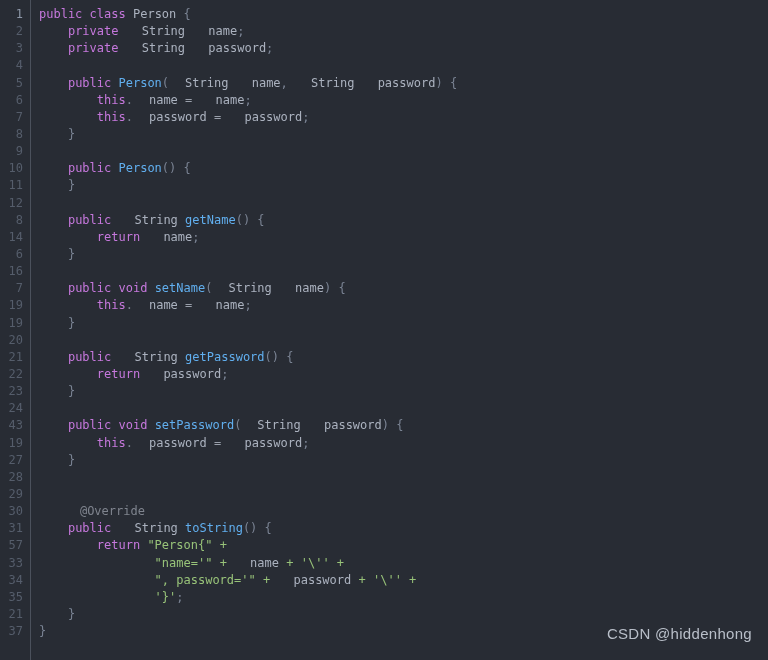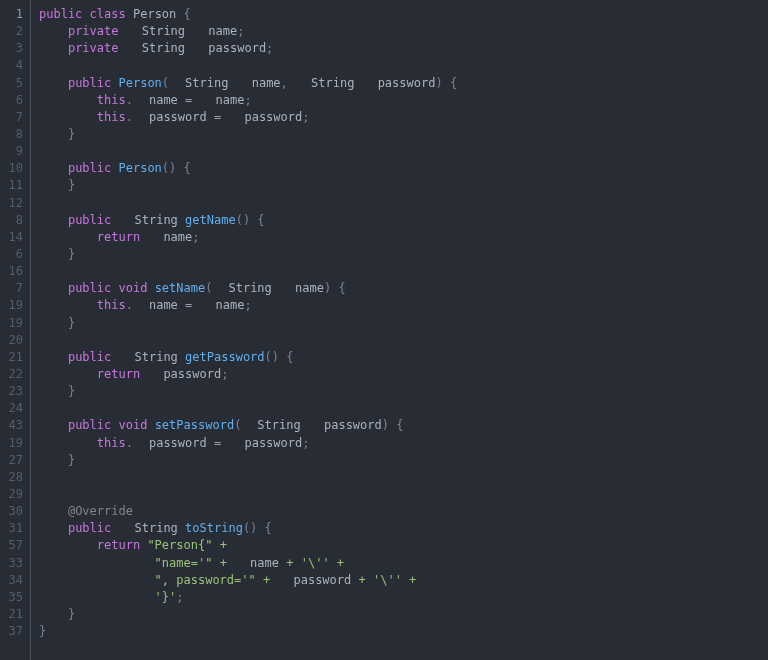--- a/index.html
+++ b/index.html
@@ -74,21 +74,21 @@
   }
 
   
   .t-kw      { color: #c678dd; margin-top: 45px; }   
   .t-type    { color: #abb2bf; margin-left: 16px; }   
   .t-fn      { color: #61afef; }   
   .t-cls     { color: #abb2bf; }   
   .t-str     { color: #98c379; }   
   .t-op      { color: #9aa0ab; }   
   .t-punc    { color: #7b8494; }   
-  .t-ann     { color: #7f848e; }   
+  .t-ann     { color: #7f848e; margin-left: 12px; }   
   .t-plain   { color: #abb2bf; }
 
   
   .watermark {
     position: absolute;
     right: 16px;
     bottom: 18px;
     color: #b9bfc9;
     font-family: "Liberation Sans", "DejaVu Sans", sans-serif;
     font-size: 15px;
@@ -143,14 +143,15 @@
         <span class="ln">21</span>
         <span class="ln">37</span>
       </div>
 
     <div class="rule"></div>
 
     <div class="code"><span class="cl"><span class="t-kw">public</span><span class="t-plain"> </span><span class="t-kw">class</span><span class="t-plain"> </span><span class="t-cls">Person</span><span class="t-plain"> </span><span class="t-punc">{</span></span><span class="cl"><span class="t-plain">    </span><span class="t-kw">private</span><span class="t-plain"> </span><span class="t-type">String</span><span class="t-plain"> </span><span class="t-type">name</span><span class="t-punc">;</span></span><span class="cl"><span class="t-plain">    </span><span class="t-kw">private</span><span class="t-plain"> </span><span class="t-type">String</span><span class="t-plain"> </span><span class="t-type">password</span><span class="t-punc">;</span></span><span class="cl">​</span><span class="cl"><span class="t-plain">    </span><span class="t-kw">public</span><span class="t-plain"> </span><span class="t-fn">Person</span><span class="t-punc">(</span><span class="t-type">String</span><span class="t-plain"> </span><span class="t-type">name</span><span class="t-punc">, </span><span class="t-type">String</span><span class="t-plain"> </span><span class="t-type">password</span><span class="t-punc">)</span><span class="t-plain"> </span><span class="t-punc">{</span></span><span class="cl"><span class="t-plain">        </span><span class="t-kw">this</span><span class="t-punc">.</span><span class="t-type">name</span><span class="t-plain"> </span><span class="t-op">=</span><span class="t-plain"> </span><span class="t-type">name</span><span class="t-punc">;</span></span><span class="cl"><span class="t-plain">        </span><span class="t-kw">this</span><span class="t-punc">.</span><span class="t-type">password</span><span class="t-plain"> </span><span class="t-op">=</span><span class="t-plain"> </span><span class="t-type">password</span><span class="t-punc">;</span></span><span class="cl"><span class="t-plain">    </span><span class="t-punc">}</span></span><span class="cl">​</span><span class="cl"><span class="t-plain">    </span><span class="t-kw">public</span><span class="t-plain"> </span><span class="t-fn">Person</span><span class="t-punc">()</span><span class="t-plain"> </span><span class="t-punc">{</span></span><span class="cl"><span class="t-plain">    </span><span class="t-punc">}</span></span><span class="cl">​</span><span class="cl"><span class="t-plain">    </span><span class="t-kw">public</span><span class="t-plain"> </span><span class="t-type">String</span><span class="t-plain"> </span><span class="t-fn">getName</span><span class="t-punc">()</span><span class="t-plain"> </span><span class="t-punc">{</span></span><span class="cl"><span class="t-plain">        </span><span class="t-kw">return</span><span class="t-plain"> </span><span class="t-type">name</span><span class="t-punc">;</span></span><span class="cl"><span class="t-plain">    </span><span class="t-punc">}</span></span><span class="cl">​</span><span class="cl"><span class="t-plain">    </span><span class="t-kw">public</span><span class="t-plain"> </span><span class="t-kw">void</span><span class="t-plain"> </span><span class="t-fn">setName</span><span class="t-punc">(</span><span class="t-type">String</span><span class="t-plain"> </span><span class="t-type">name</span><span class="t-punc">)</span><span class="t-plain"> </span><span class="t-punc">{</span></span><span class="cl"><span class="t-plain">        </span><span class="t-kw">this</span><span class="t-punc">.</span><span class="t-type">name</span><span class="t-plain"> </span><span class="t-op">=</span><span class="t-plain"> </span><span class="t-type">name</span><span class="t-punc">;</span></span><span class="cl"><span class="t-plain">    </span><span class="t-punc">}</span></span><span class="cl">​</span><span class="cl"><span class="t-plain">    </span><span class="t-kw">public</span><span class="t-plain"> </span><span class="t-type">String</span><span class="t-plain"> </span><span class="t-fn">getPassword</span><span class="t-punc">()</span><span class="t-plain"> </span><span class="t-punc">{</span></span><span class="cl"><span class="t-plain">        </span><span class="t-kw">return</span><span class="t-plain"> </span><span class="t-type">password</span><span class="t-punc">;</span></span><span class="cl"><span class="t-plain">    </span><span class="t-punc">}</span></span><span class="cl">​</span><span class="cl"><span class="t-plain">    </span><span class="t-kw">public</span><span class="t-plain"> </span><span class="t-kw">void</span><span class="t-plain"> </span><span class="t-fn">setPassword</span><span class="t-punc">(</span><span class="t-type">String</span><span class="t-plain"> </span><span class="t-type">password</span><span class="t-punc">)</span><span class="t-plain"> </span><span class="t-punc">{</span></span><span class="cl"><span class="t-plain">        </span><span class="t-kw">this</span><span class="t-punc">.</span><span class="t-type">password</span><span class="t-plain"> </span><span class="t-op">=</span><span class="t-plain"> </span><span class="t-type">password</span><span class="t-punc">;</span></span><span class="cl"><span class="t-plain">    </span><span class="t-punc">}</span></span><span class="cl">​</span><span class="cl">​</span><span class="cl"><span class="t-plain">    </span><span class="t-ann">@Override</span></span><span class="cl"><span class="t-plain">    </span><span class="t-kw">public</span><span class="t-plain"> </span><span class="t-type">String</span><span class="t-plain"> </span><span class="t-fn">toString</span><span class="t-punc">()</span><span class="t-plain"> </span><span class="t-punc">{</span></span><span class="cl"><span class="t-plain">        </span><span class="t-kw">return</span><span class="t-plain"> </span><span class="t-str">"Person{"</span><span class="t-plain"> </span><span class="t-str">+</span></span><span class="cl"><span class="t-plain">                </span><span class="t-str">"name='"</span><span class="t-plain"> </span><span class="t-str">+</span><span class="t-plain"> </span><span class="t-type">name</span><span class="t-plain"> </span><span class="t-str">+</span><span class="t-plain"> </span><span class="t-str">'\''</span><span class="t-plain"> </span><span class="t-str">+</span></span><span class="cl"><span class="t-plain">                </span><span class="t-str">", password='"</span><span class="t-plain"> </span><span class="t-str">+</span><span class="t-plain"> </span><span class="t-type">password</span><span class="t-plain"> </span><span class="t-str">+</span><span class="t-plain"> </span><span class="t-str">'\''</span><span class="t-plain"> </span><span class="t-str">+</span></span><span class="cl"><span class="t-plain">                </span><span class="t-str">'}'</span><span class="t-punc">;</span></span><span class="cl"><span class="t-plain">    </span><span class="t-punc">}</span></span><span class="cl"><span class="t-punc">}</span></span></div>
 
   </div>
 
+  <div class="watermark">CSDN @hiddenhong</div>
 
 </div>
 
 </body></html>

